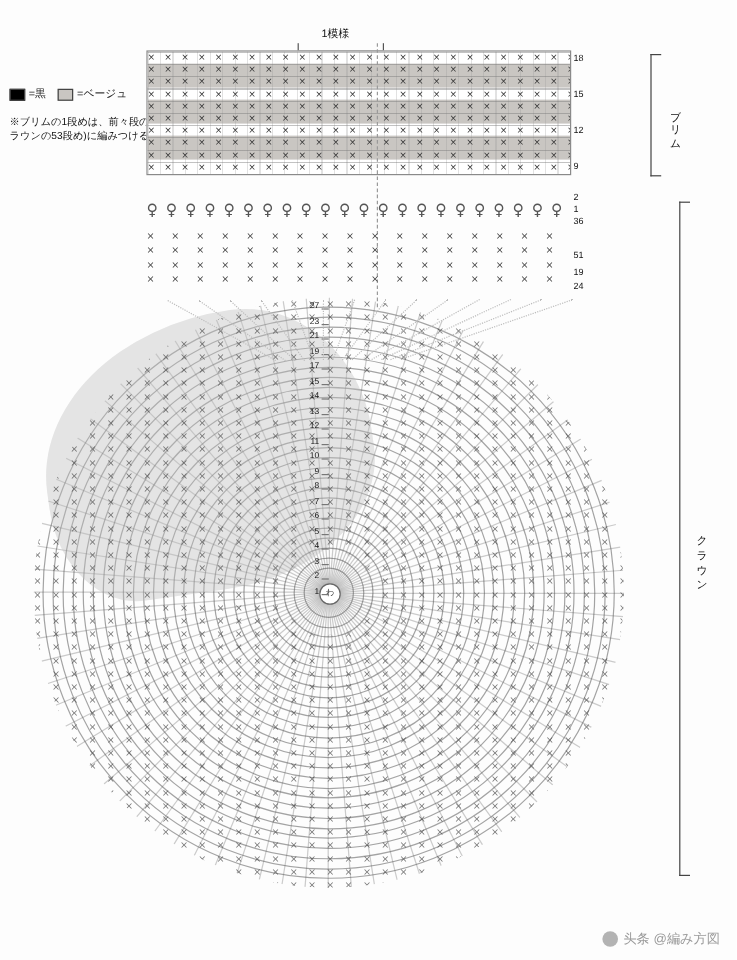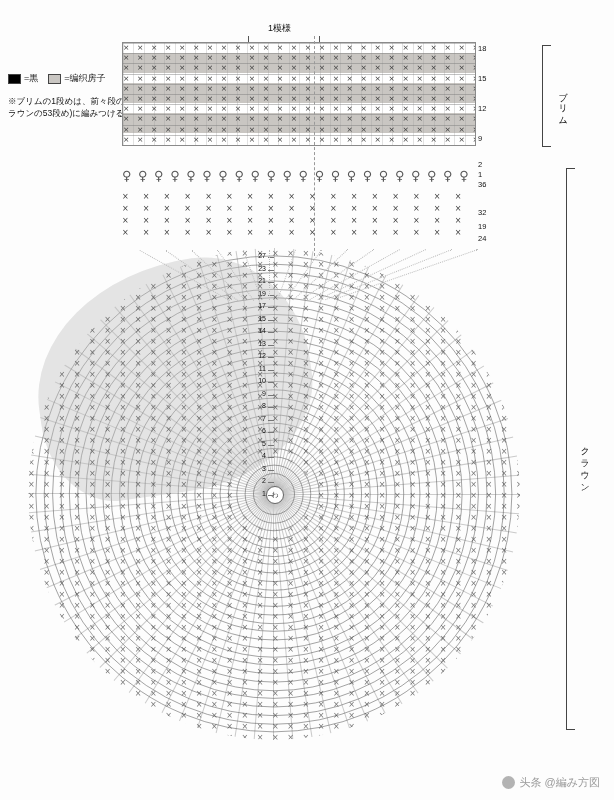--- a/index.html
+++ b/index.html
@@ -325,21 +325,21 @@
 <div class="page">
 
 
   <div class="legend">
     <div class="legend-item">
       <span class="swatch black"></span>
       <span>=黒</span>
     </div>
     <div class="legend-item">
       <span class="swatch beige"></span>
-      <span>=编织房子</span>
+      <span>=ベージュ</span>
     </div>
   </div>
 
   <div class="note" id="note-brim">※ブリムの1段めは、前々段の目(クラウンの53段め)に編みつける。</div>
 
   <div id="caption-pattern">1模様</div>
   <div class="arrow-span"></div>
 
   <div id="brim-chart">
     <div class="band" style="top:10px;height:20px;"></div>
@@ -370,21 +370,21 @@
     <div class="loop-row" id="loop-a" style="top:16px;">♀ ♀ ♀ ♀ ♀ ♀ ♀ ♀ ♀ ♀ ♀ ♀ ♀ ♀ ♀ ♀ ♀ ♀ ♀ ♀ ♀ ♀ ♀ ♀ ♀ ♀ ♀ ♀ ♀ ♀ ♀ ♀ ♀ ♀ </div>
     <div class="x-row" id="xr1" style="top:40px;">×  ×  ×  ×  ×  ×  ×  ×  ×  ×  ×  ×  ×  ×  ×  ×  ×  ×  ×  ×  ×  ×  ×  ×  ×  ×  ×  ×  ×  ×  ×  ×  ×  ×  </div>
     <div class="x-row" id="xr2" style="top:52px;">×  ×  ×  ×  ×  ×  ×  ×  ×  ×  ×  ×  ×  ×  ×  ×  ×  ×  ×  ×  ×  ×  ×  ×  ×  ×  ×  ×  ×  ×  ×  ×  ×  ×  </div>
     <div class="x-row" id="xr3" style="top:64px;">×  ×  ×  ×  ×  ×  ×  ×  ×  ×  ×  ×  ×  ×  ×  ×  ×  ×  ×  ×  ×  ×  ×  ×  ×  ×  ×  ×  ×  ×  ×  ×  ×  ×  </div>
     <div class="x-row" id="xr4" style="top:76px;">×  ×  ×  ×  ×  ×  ×  ×  ×  ×  ×  ×  ×  ×  ×  ×  ×  ×  ×  ×  ×  ×  ×  ×  ×  ×  ×  ×  ×  ×  ×  ×  ×  ×  </div>
   </div>
 
   <div class="rownum" style="left:478px; top:160px;">2</div>
   <div class="rownum" style="left:478px; top:170px;">1</div>
   <div class="rownum" style="left:478px; top:180px;">36</div>
-  <div class="rownum" style="left:478px; top:208px;">32</div>
+  <div class="rownum" style="left:478px; top:208px;">51</div>
   <div class="rownum" style="left:478px; top:222px;">19</div>
   <div class="rownum" style="left:478px; top:234px;">24</div>
 
   <div class="bracket" id="bracket-brim"></div>
   <div class="vlabel" id="label-brim">ブリム</div>
   <div class="bracket" id="bracket-crown"></div>
   <div class="vlabel" id="label-crown">クラウン</div>
 
   <div id="crown">
     <div class="spokes" id="crown-spokes">

